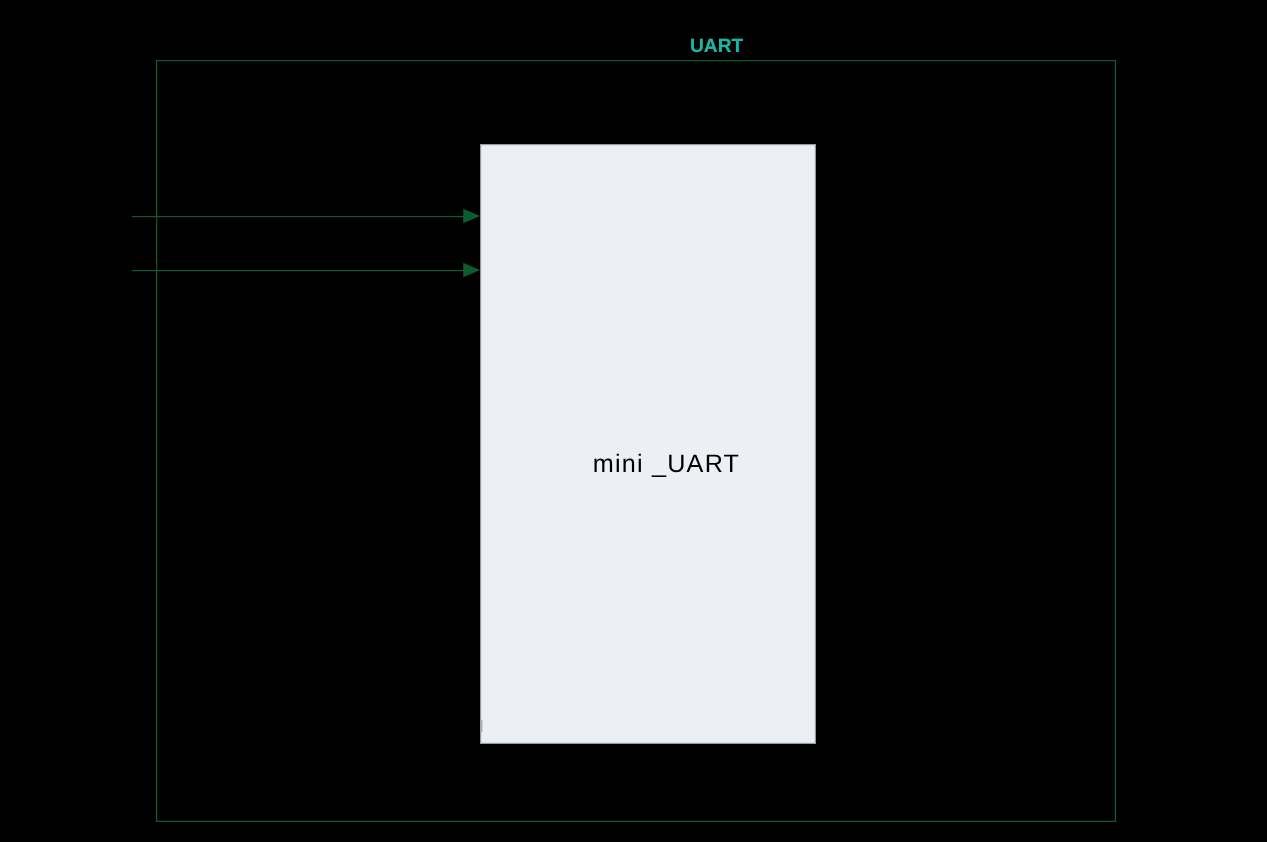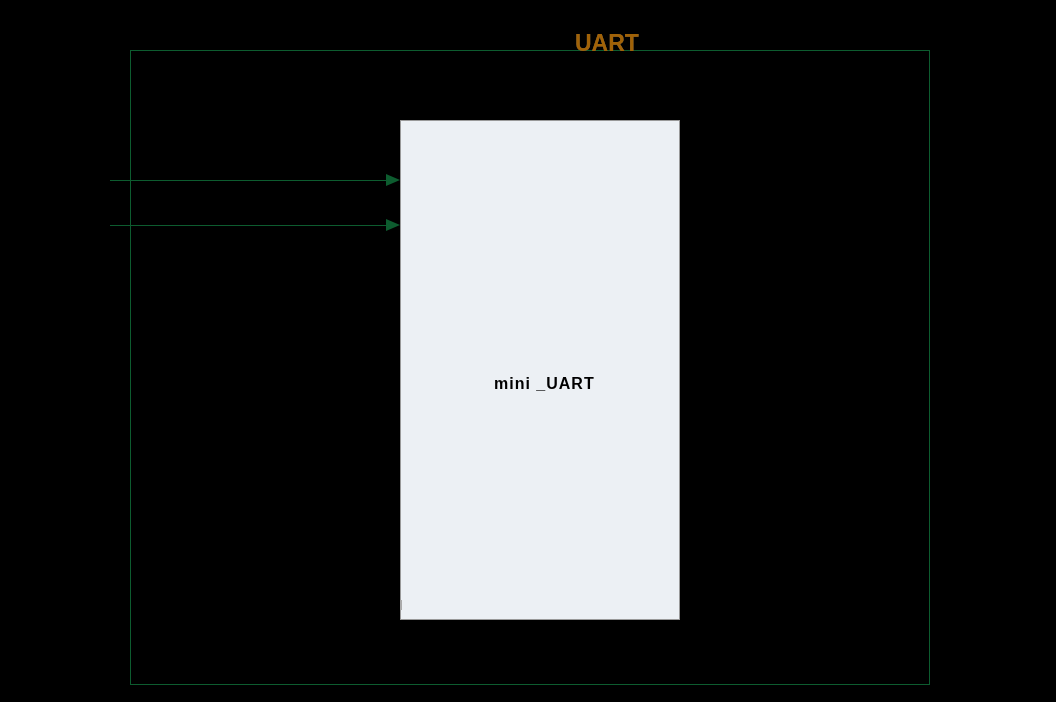--- a/index.html
+++ b/index.html
@@ -20,41 +20,41 @@
       left: 130px;
       top: 50px;
       width: 800px;
       height: 635px;
       border: 1px solid #0d5c2f;
     }
     .outer-label {
       position: absolute;
       left: 575px;
       top: 30px;
-      color: #a16207;
-      font-size: 23px;
+      color: #14b8a6;
+      font-size: 16px;
       font-weight: bold;
       text-shadow: 0 0 0 #555;
     }
     .inner-box {
       position: absolute;
       left: 400px;
       top: 120px;
       width: 280px;
       height: 500px;
       background: #ECF0F4;
       border: 1px solid #999;
     }
     .inner-label {
       position: absolute;
       left: 494px;
       top: 375px;
       color: #000;
-      font-size: 16px;
-      font-weight: 700;
+      font-size: 21px;
+      font-weight: 400;
       letter-spacing: 1px;
     }
     .arrow-line {
       position: absolute;
       height: 1px;
       background: #0d5c2f;
     }
     .arrow-head {
       position: absolute;
       width: 0;

